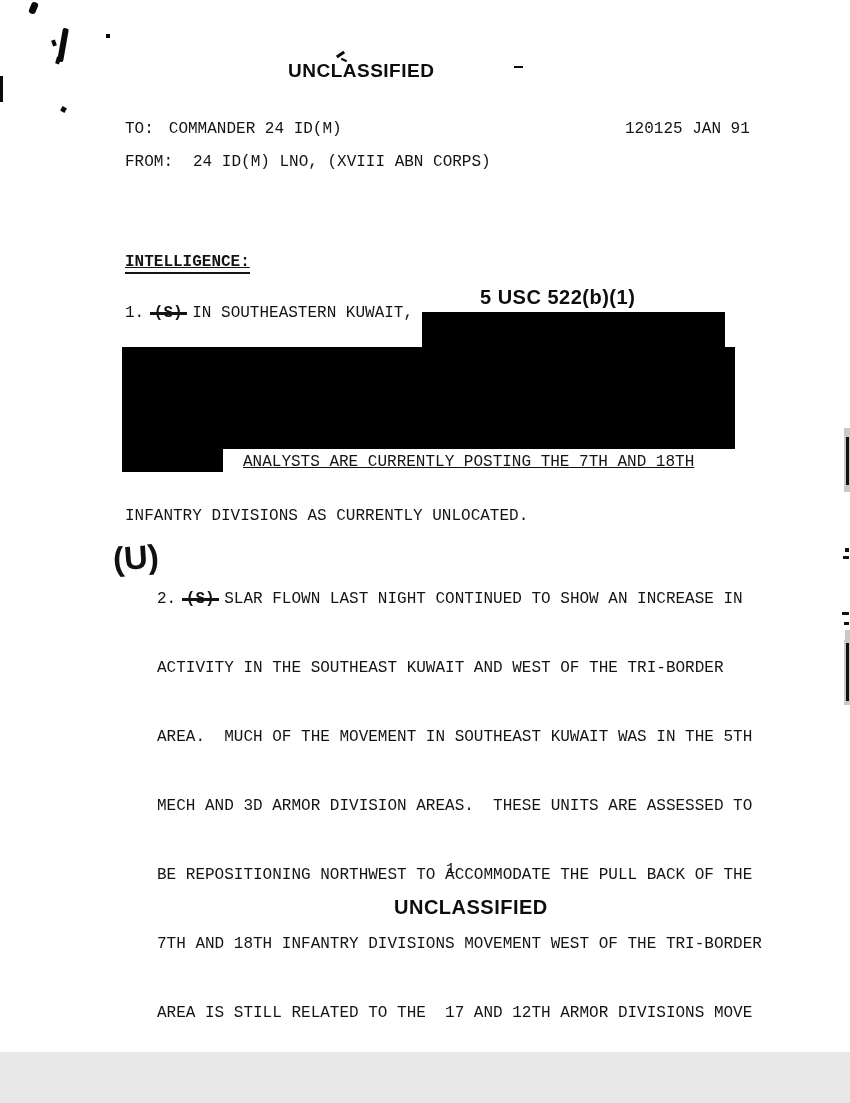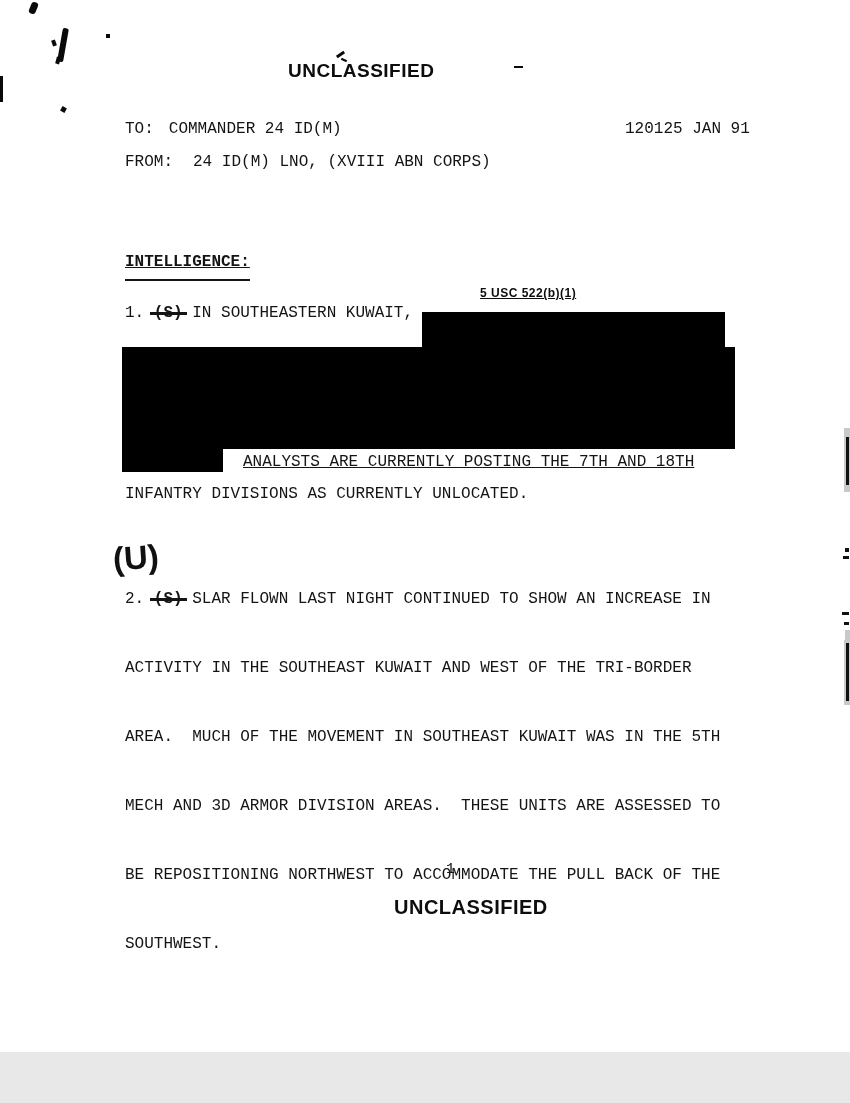--- a/index.html
+++ b/index.html
@@ -21,42 +21,42 @@
   }
   .sans-bold {
     position:absolute;
     font-family:"Liberation Sans","DejaVu Sans",sans-serif;
     font-weight:bold;
     color:#0d0d0d;
     white-space:pre;
   }
   .banner-top    { left:288px; top:60px;  font-size:19px; letter-spacing:0.5px; }
   .banner-bottom { left:394px; top:896px; font-size:20px; letter-spacing:0.5px; }
-  .redaction-code{ left:480px; top:286px; font-size:12px; letter-spacing:0.5px;text-decoration:underline; }
+  .redaction-code{ left:480px; top:286px; font-size:20px; letter-spacing:0.5px; }
 
   .to-line   { left:125px; top:120px; }
   .from-line { left:125px; top:153px; }
   .date      { left:625px; top:120px; }
   .hdr-val-to   { margin-left:15px;margin-top:16px; }
   .hdr-val-from { margin-left:20px; }
 
   .section-heading {
     left:125px; top:253px;
     font-weight:bold;
     text-decoration:underline;
     border-bottom:2px solid #141414;
-    padding-bottom:8px;
+    padding-bottom:1px;
   }
 
   .p1-line1   { left:125px; top:304px; }
   .analysts   { left:243px; top:453px;text-decoration:underline; }
-  .infantry   { left:125px; top:485px; }
+  .infantry   { left:125px; top:507px; }
 
   .para2 { left:125px; top:547px; width:660px; }
-  .para2 .pline { height:33px; line-height:33px; }
+  .para2 .pline { height:33px; line-height:33px;margin-left:32px; }
 
   .page-number { left:446px; top:861px; font-size:15px; }
 
   
   .strike {
     position:relative;
     font-weight:bold;
     display:inline-block;
   }
   .strike::after {
@@ -151,20 +151,22 @@
 
   <div class="mono analysts">ANALYSTS ARE CURRENTLY POSTING THE 7TH AND 18TH</div>
   <div class="mono infantry">INFANTRY DIVISIONS AS CURRENTLY UNLOCATED.</div>
 
   <div class="mono para2">
     <div class="pline"><span>2.</span><span> </span><span class="strike">(S)</span><span> </span><span>SLAR FLOWN LAST NIGHT CONTINUED TO SHOW AN INCREASE IN</span></div>
     <div class="pline">ACTIVITY IN THE SOUTHEAST KUWAIT AND WEST OF THE TRI-BORDER</div>
     <div class="pline">AREA.  MUCH OF THE MOVEMENT IN SOUTHEAST KUWAIT WAS IN THE 5TH</div>
     <div class="pline">MECH AND 3D ARMOR DIVISION AREAS.  THESE UNITS ARE ASSESSED TO</div>
     <div class="pline">BE REPOSITIONING NORTHWEST TO ACCOMMODATE THE PULL BACK OF THE</div>
+    <div class="pline">7TH AND 18TH INFANTRY DIVISIONS MOVEMENT WEST OF THE TRI-BORDER</div>
+    <div class="pline">AREA IS STILL RELATED TO THE  17 AND 12TH ARMOR DIVISIONS MOVE</div>
     <div class="pline">SOUTHWEST.</div>
   </div>
 
   <div class="hand-u">(U)</div>
 
   <div class="mono page-number">1</div>
   <div class="sans-bold banner-bottom">UNCLASSIFIED</div>
 
   <div class="edge-gray eg1"></div>
   <div class="edge-gray eg2"></div>

